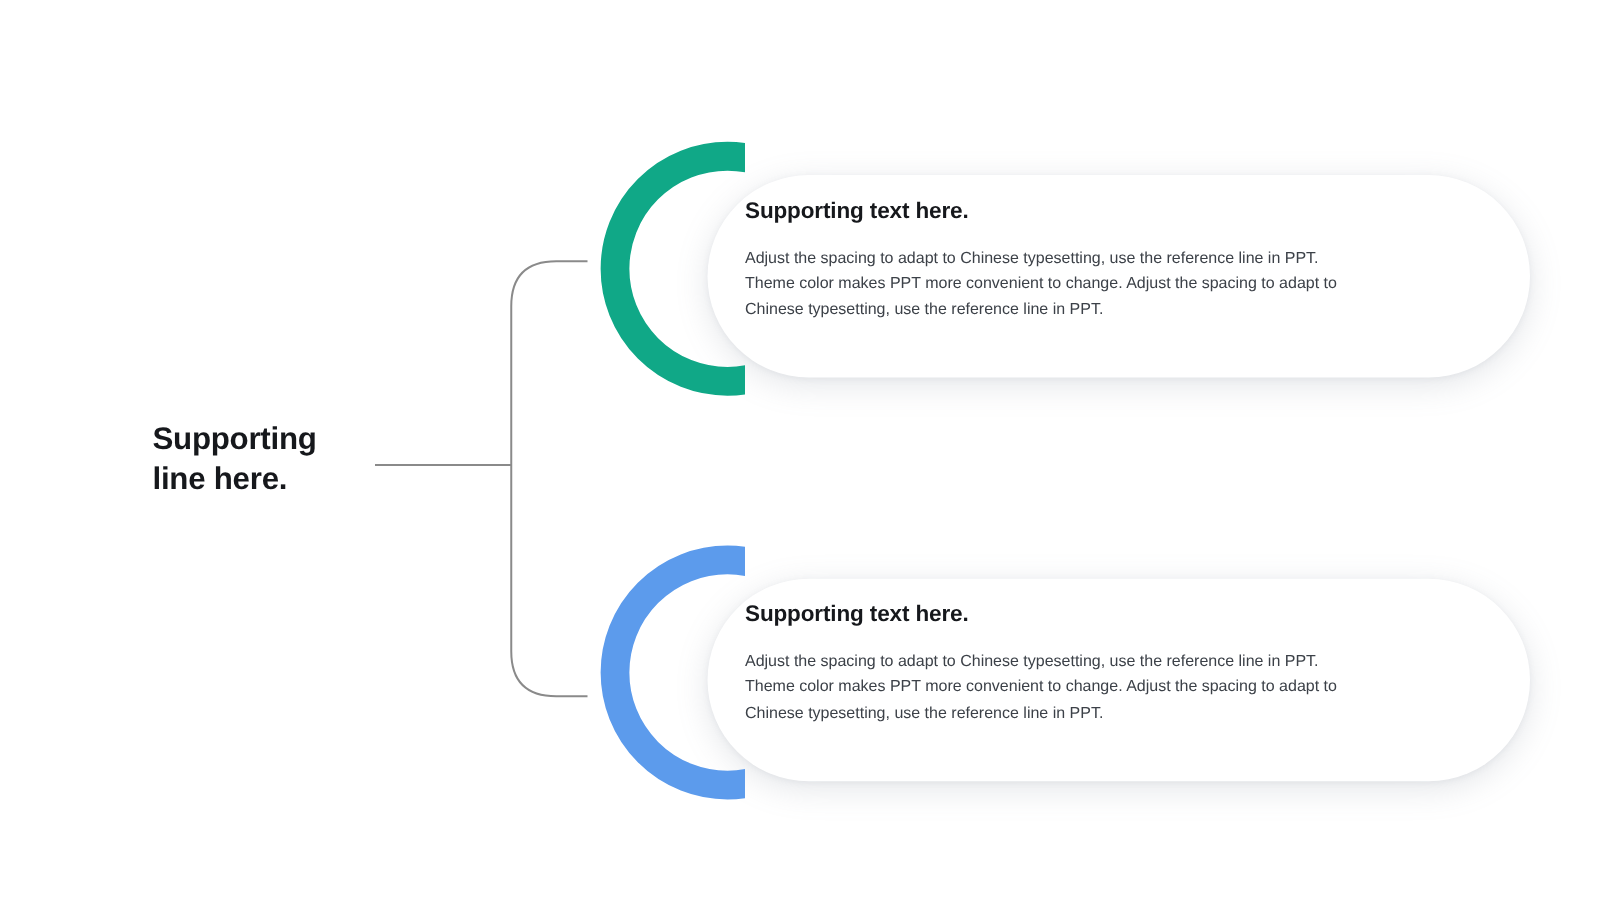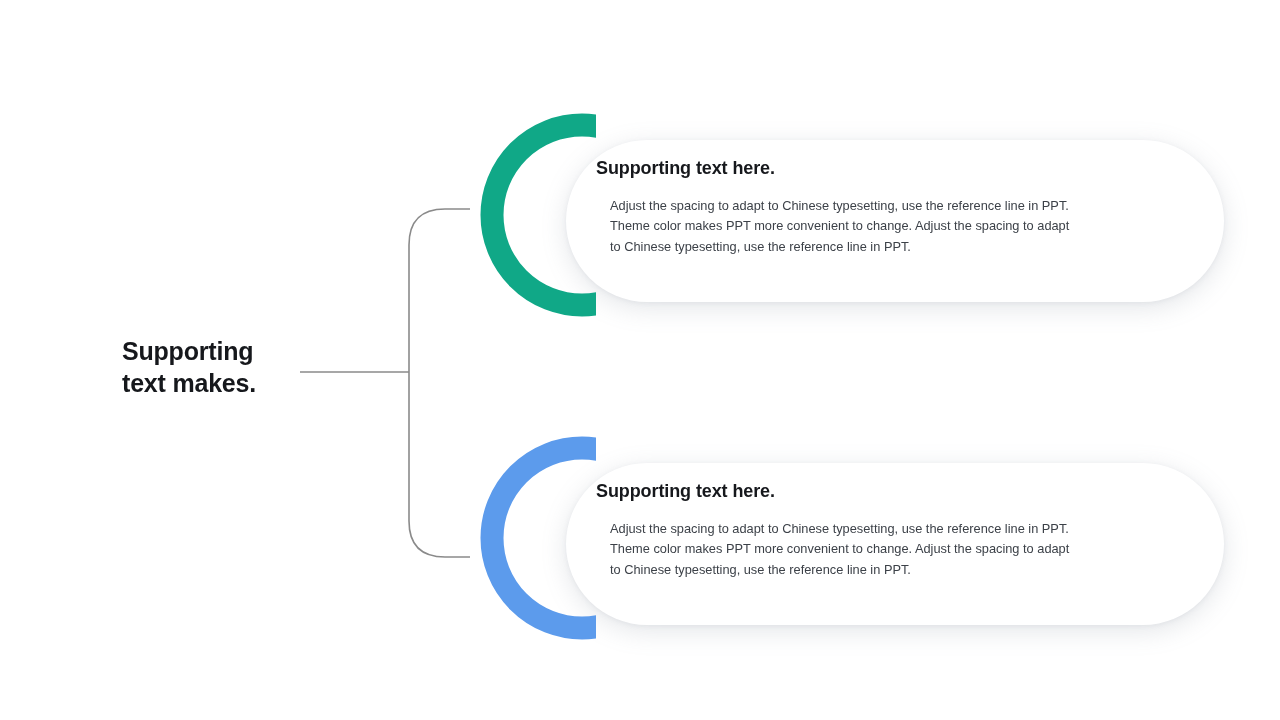--- a/index.html
+++ b/index.html
@@ -90,30 +90,30 @@
     font-weight: bold;
     color: #16181c;
     letter-spacing: -0.1px;
     margin: 0 0 16px 0;
     line-height: 1.2;
   }
   .card-text {
     font-size: 12.8px;
     line-height: 1.62;
     color: #3c4148;
-    margin: 14px;
+    margin: 0;
   }
 </style>
 </head>
 <body>
 
 <div id="slide">
 
   <div class="root-label">Supporting
-text makes.</div>
+line here.</div>
 
   <svg class="connector" viewBox="0 0 1280 720" width="1280" height="720">
 
     <path d="M300 372 L409 372" fill="none" stroke="#8a8a8a" stroke-width="1.6" stroke-linecap="butt"></path>
 
     <path d="M470 209 L445 209 Q409 209 409 245 L409 521 Q409 557 445 557 L470 557" fill="none" stroke="#8a8a8a" stroke-width="1.6" stroke-linecap="butt" stroke-linejoin="round"></path>
   </svg>
 
   <div class="branch top">
     <div class="card"></div>

